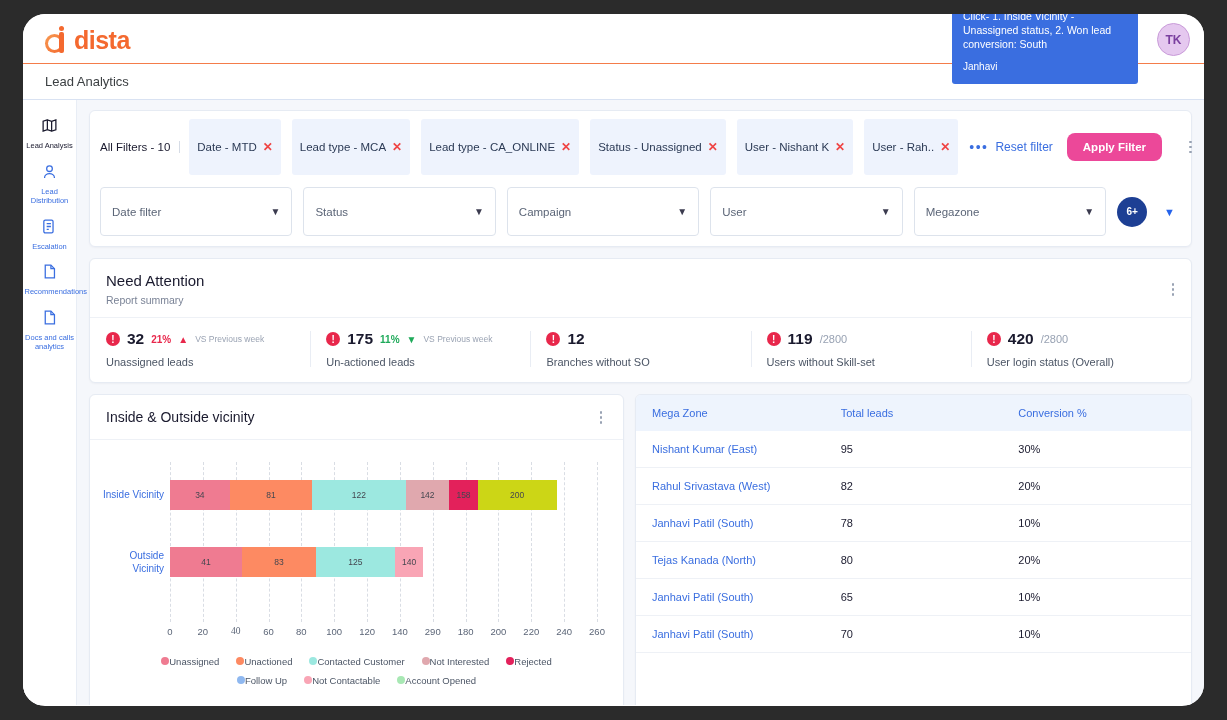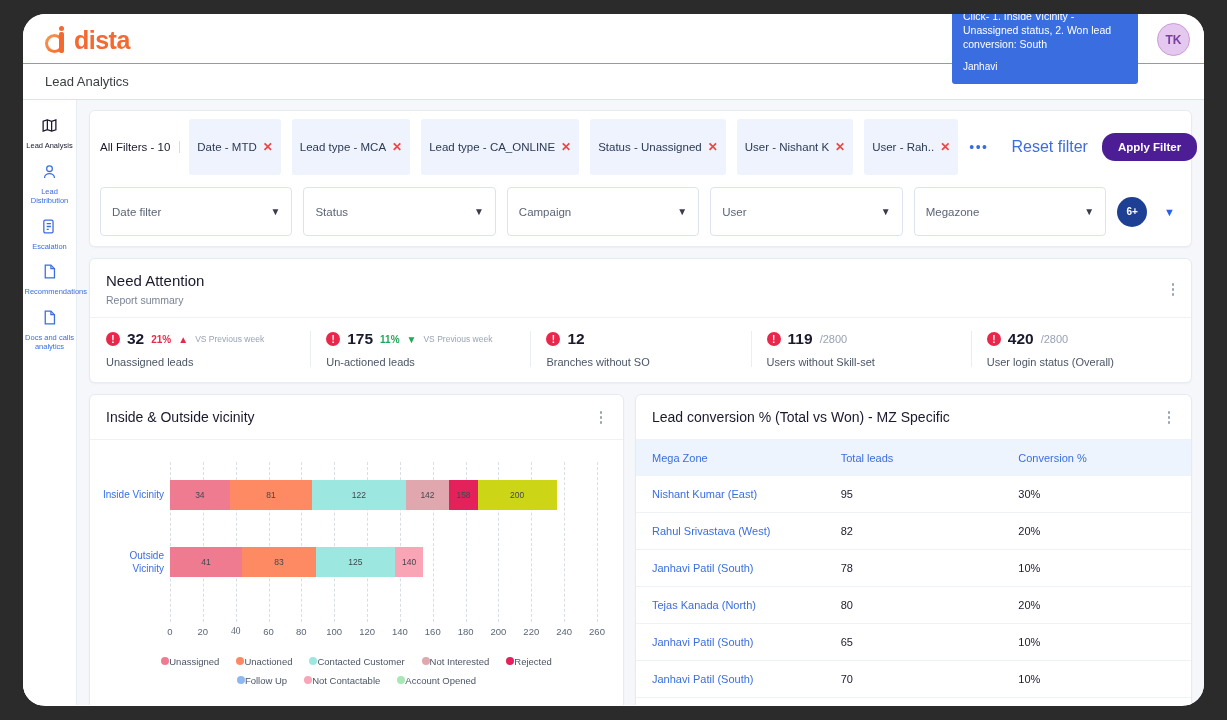--- a/index.html
+++ b/index.html
@@ -98,24 +98,24 @@
     font-size: 11.5px; color: #1a1a2e; padding-right: 9px; margin-right: 9px;
     border-right: 1px solid #d6dce6; white-space: nowrap;
   }
   .chip {
     display: flex; align-items: center; gap: 6px;
     background: #eef3fd; color: #2b3a55; font-size: 11.5px;
     padding: 22px 8px; border-radius: 3px; margin-right: 11px; white-space: nowrap;
   }
   .chip .x { color: #ef4444; font-size: 12px; font-weight: bold; cursor: pointer; line-height: 1; }
   .dots3 { color: #3a6ee0; font-size: 14px; letter-spacing: 1.5px; margin-right: 7px; }
-  .resetlink { color: #3a6ee0; font-size: 16px; cursor: pointer; margin-right: 14px; white-space: nowrap; margin-left: 16px; }
+  .resetlink { color: #3a6ee0; font-size: 12px; cursor: pointer; margin-right: 14px; white-space: nowrap; }
   .applybtn {
-    background: #4c1d95; color: #fff; font-size: 11.5px; font-weight: 600;
-    padding: 8px 16px; border-radius: 13px; border: none; cursor: pointer; white-space: nowrap;
+    background: #ec4899; color: #fff; font-size: 11.5px; font-weight: 600;
+    padding: 8px 16px; border-radius: 8px; border: none; cursor: pointer; white-space: nowrap;
   }
   .vdiv { width: 1px; height: 26px; background: #e0e5ee; margin: 0 9px 0 13px; }
   .kebab { display: flex; flex-direction: column; gap: 2.5px; cursor: pointer; padding: 2px 5px; }
   .kebab i { width: 2.5px; height: 2.5px; border-radius: 50%; background: #98a2b3; display: block; }
 
   .sel-row { display: flex; align-items: center; gap: 11px; margin-top: 12px; }
   .sel {
     flex: 1; height: 49px; border: 1px solid #dde3ec; border-radius: 4px;
     display: flex; align-items: center; justify-content: space-between;
     padding: 0 11px; font-size: 11.5px; color: #5b6577; background: #fff; cursor: pointer;
@@ -450,21 +450,21 @@
             </div>
             <div class="xaxis" id="xaxis">
                 <span class="xt" style="left: 0%;">0</span>
                 <span class="xt" style="left: 7.69231%;">20</span>
                 <span class="xt" style="left: 15.3846%; font-family: Liberation Serif, serif;">40</span>
                 <span class="xt" style="left: 23.0769%;">60</span>
                 <span class="xt" style="left: 30.7692%;">80</span>
                 <span class="xt" style="left: 38.4615%;">100</span>
                 <span class="xt" style="left: 46.1538%;">120</span>
                 <span class="xt" style="left: 53.8462%;">140</span>
-                <span class="xt" style="left: 61.5385%;">160</span>
+                <span class="xt" style="left: 61.5385%;">290</span>
                 <span class="xt" style="left: 69.2308%;">180</span>
                 <span class="xt" style="left: 76.9231%;">200</span>
                 <span class="xt" style="left: 84.6154%;">220</span>
                 <span class="xt" style="left: 92.3077%;">240</span>
                 <span class="xt" style="left: 100%;">260</span>
               </div>
             <div class="legend" id="legend">
                 <div class="legrow">
                   <div class="legitem">
                     <span class="legdot" style="background: rgb(239, 123, 145);"></span>
@@ -499,28 +499,20 @@
                   <div class="legitem">
                     <span class="legdot" style="background: rgb(168, 232, 180);"></span>
                     <span>Account Opened</span>
                   </div>
                 </div>
               </div>
           </div>
         </div>
 
         <div class="panel panel-right">
-          <div class="panel-head">
-            <span class="panel-title">Lead conversion % (Total vs Won) - MZ Specific</span>
-            <span class="kebab">
-                <i></i>
-                <i></i>
-                <i></i>
-              </span>
-          </div>
           <table>
             <thead>
               <tr>
                 <th>Mega Zone</th>
                 <th class="col2">Total leads</th>
                 <th class="col3">Conversion %</th>
               </tr>
             </thead>
             <tbody id="tbody">
                 <tr>

